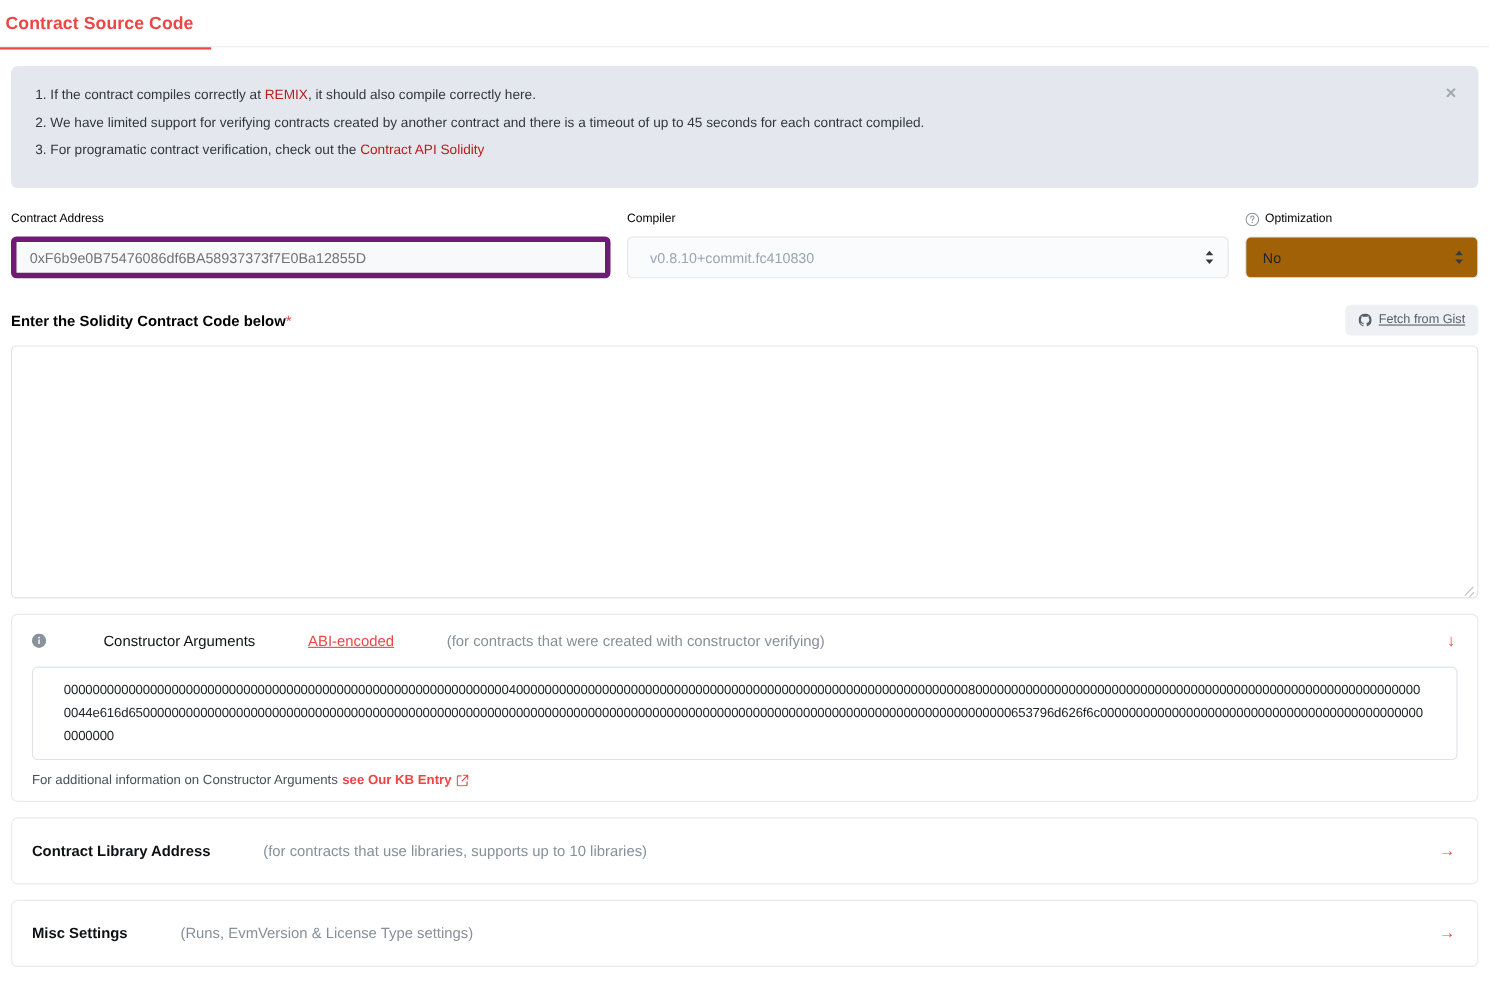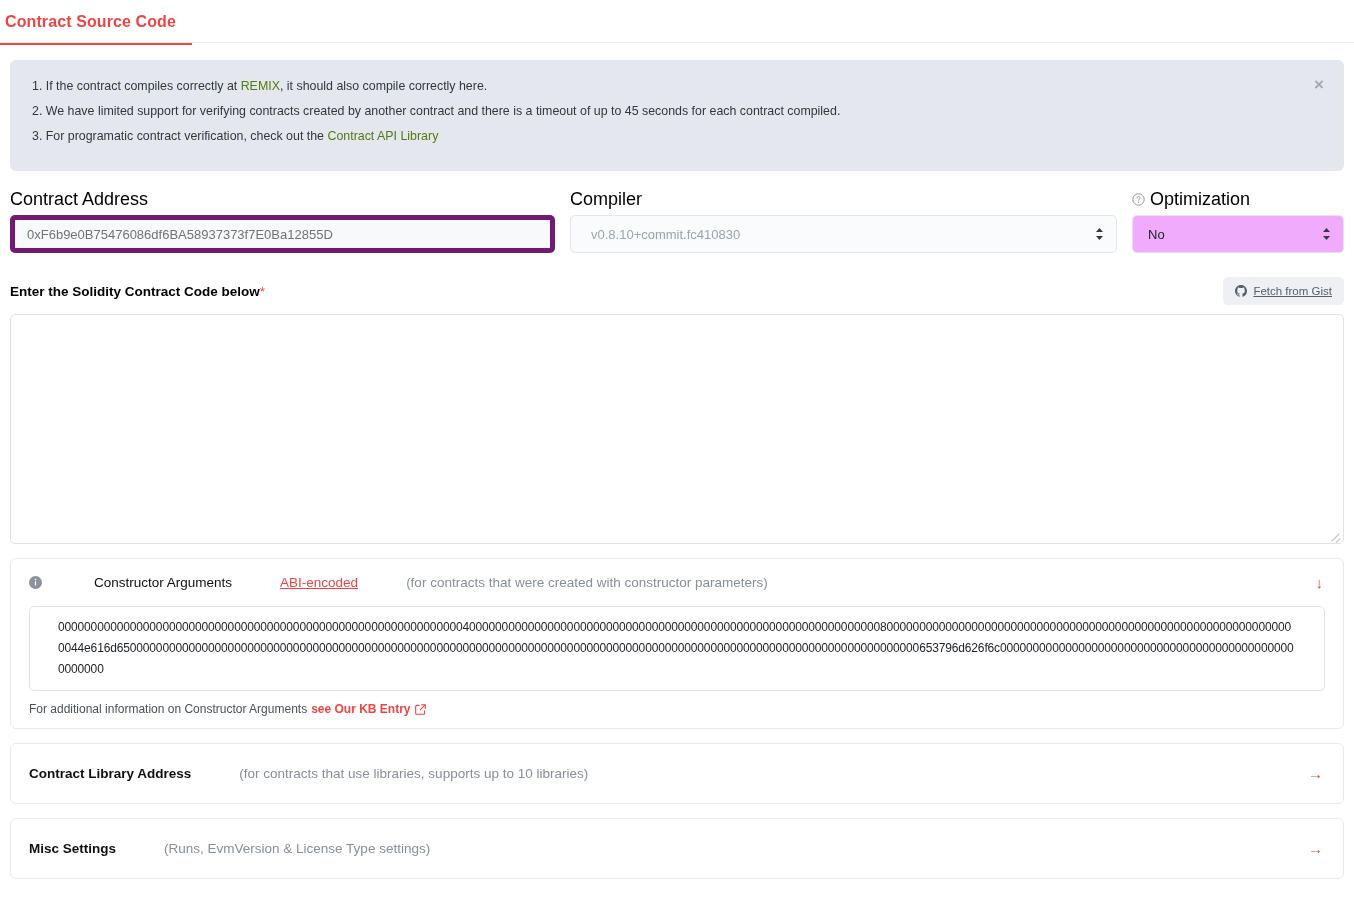--- a/index.html
+++ b/index.html
@@ -52,21 +52,21 @@
     min-height: 101px;
   }
   .alert-line {
     font-size: 12.4px;
     color: #31373f;
     line-height: 16px;
     margin-bottom: 9px;
     white-space: nowrap;
   }
   .alert-line:last-child { margin-bottom: 0; }
-  .alert-link { color: #4d7c0f; text-decoration: none; }
+  .alert-link { color: #b91c1c; text-decoration: none; }
   .alert-close {
     position: absolute;
     top: 14px;
     right: 16px;
     font-size: 17px;
     line-height: 1;
     color: #6c757d;
     font-weight: bold;
     background: none;
     border: none;
@@ -78,21 +78,21 @@
   
   .form-row {
     display: flex;
     margin-top: 20px;
   }
   .col-address { width: 560px; padding-right: 15px; }
   .col-compiler { width: 562px; padding-right: 15px; }
   .col-opt { width: 212px; }
 
   .field-label {
-    font-size: 18px;
+    font-size: 11px;
     color: #000000;
     margin-bottom: 8px;
     display: flex;
     align-items: center;
     line-height: 16px;
   }
   .help-icon {
     display: inline-flex;
     width: 13px; height: 13px;
     margin-right: 5px;
@@ -109,21 +109,21 @@
     align-items: center;
     padding: 0 12px;
     font-size: 13px;
     color: #737373;
     width: 100%;
   }
   .select-box {
     height: 38px;
     border: 1px solid #e3e6ea;
     border-radius: 5px;
-    background: #f0abfc;
+    background: #a16207;
     display: flex;
     align-items: center;
     justify-content: space-between;
     padding: 0 12px 0 15px;
     font-size: 13px;
     width: 100%;
   }
   .select-box.disabled { background: #f9fbfd; padding-left: 20px; }
   .select-value { color: #212529; }
   .select-value.muted { color: #9aa5b1; }
@@ -271,21 +271,21 @@
 </div>
 
 <div class="page">
 
   <div class="alert">
     <div class="alert-line">
       <span>1. If the contract compiles correctly at </span><a class="alert-link" href="#">REMIX</a><span>, it should also compile correctly here.</span>
     </div>
     <div class="alert-line">2. We have limited support for verifying contracts created by another contract and there is a timeout of up to 45 seconds for each contract compiled.</div>
     <div class="alert-line">
-      <span>3. For programatic contract verification, check out the </span><a class="alert-link" href="#">Contract API Library</a>
+      <span>3. For programatic contract verification, check out the </span><a class="alert-link" href="#">Contract API Solidity</a>
     </div>
     <button class="alert-close">×</button>
   </div>
 
   <div class="form-row">
 
     <div class="col-address">
       <div class="field-label">Contract Address</div>
       <div class="input-box">0xF6b9e0B75476086df6BA58937373f7E0Ba12855D</div>
     </div>
@@ -349,21 +349,21 @@
       <div class="card-header-left">
         <span class="info-icon">
           <svg width="13" height="13" viewBox="0 0 16 16" xmlns="http://www.w3.org/2000/svg">
             <circle cx="8" cy="8" r="8" fill="#8a929c"></circle>
             <rect x="7.2" y="6.6" width="1.6" height="5" fill="#ffffff"></rect>
             <circle cx="8" cy="4.4" r="1" fill="#ffffff"></circle>
           </svg>
         </span>
         <span class="ch-title">Constructor Arguments</span>
         <a class="ch-abi" href="#">ABI-encoded</a>
-        <span class="ch-sub">(for contracts that were created with constructor parameters)</span>
+        <span class="ch-sub">(for contracts that were created with constructor verifying)</span>
       </div>
       <span class="arrow">↓</span>
     </div>
     <div class="card-body">
       <div class="hex-box">000000000000000000000000000000000000000000000000000000000000004000000000000000000000000000000000000000000000000000000000000000800000000000000000000000000000000000000000000000000000000000000004​4e616d650000000000000000000000000000000000000000000000000000000000000000000000000000000000000000000000000000000000000000000000000653796d626f6c0000000000000000000000000000000000000000000000000000</div>
       <div class="kb-note">
         <span>For additional information on Constructor Arguments</span>
         <a class="kb-link" href="#">
           <span>see Our KB Entry</span>
           <span>

